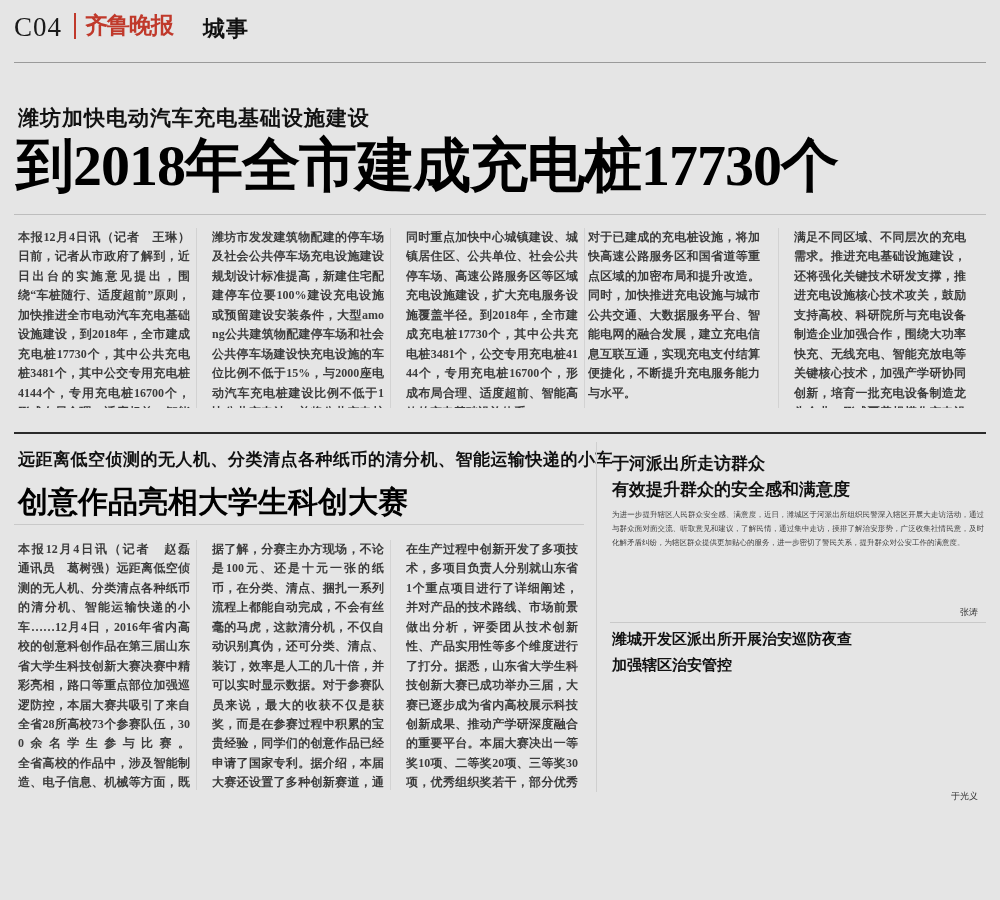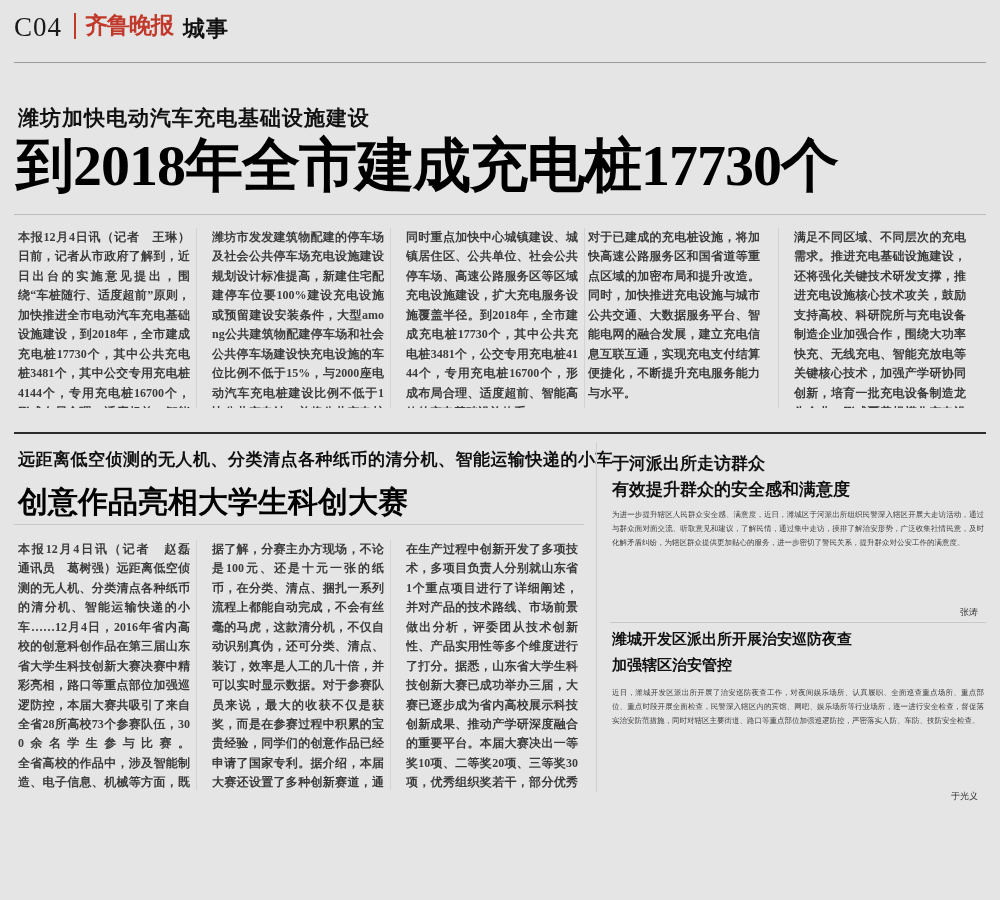--- a/index.html
+++ b/index.html
@@ -56,21 +56,21 @@
     color: #c0392b;
     line-height: 1;
     padding-top: 4px;
     letter-spacing: -1px;
   }
   .section-name {
     font-family: Liberation Serif, serif;
     font-size: 22px;
     font-weight: bold;
     color: #111;
-    margin-left: 10px;
+    margin-left: 30px;
     padding-top: 4px;
     letter-spacing: 1px;
   }
   .masthead-meta {
     margin-left: 16px;
     padding-top: 6px;
     color: #555;
     font-size: 8px;
     line-height: 1.9;
   }
@@ -280,17 +280,16 @@
 
     <div class="rail-divider"></div>
     <div class="rail-title t1">于河派出所走访群众</div>
     <div class="rail-title t2">有效提升群众的安全感和满意度</div>
     <div class="rail-body b1">为进一步提升辖区人民群众安全感、满意度，近日，潍城区于河派出所组织民警深入辖区开展大走访活动，通过与群众面对面交流、听取意见和建议，了解民情，通过集中走访，摸排了解治安形势，广泛收集社情民意，及时化解矛盾纠纷，为辖区群众提供更加贴心的服务，进一步密切了警民关系，提升群众对公安工作的满意度。</div>
     <div class="byline by1">张涛</div>
 
     <div class="rule-rail"></div>
     <div class="rail-title t3">潍城开发区派出所开展治安巡防夜查</div>
     <div class="rail-title t4">加强辖区治安管控</div>
-    <div class="rail-body b2">近日，潍城开发区派出所开展了治安巡防夜查工作，对夜间娱乐场所、认真履职、全面巡查重点场所、重点部位、重点时段开展全面检查，民警深入辖区内的宾馆、网吧、娱乐场所等行业场所，逐一进行安全检查，督促落实治安防范措施，同时对辖区主要街道、路口等重点部位加强巡逻防控，严密落实人防、车防、技防安全检查。</div>
     <div class="byline by2">于光义</div>
 
   </div>
 </div>
 
 </body></html>

